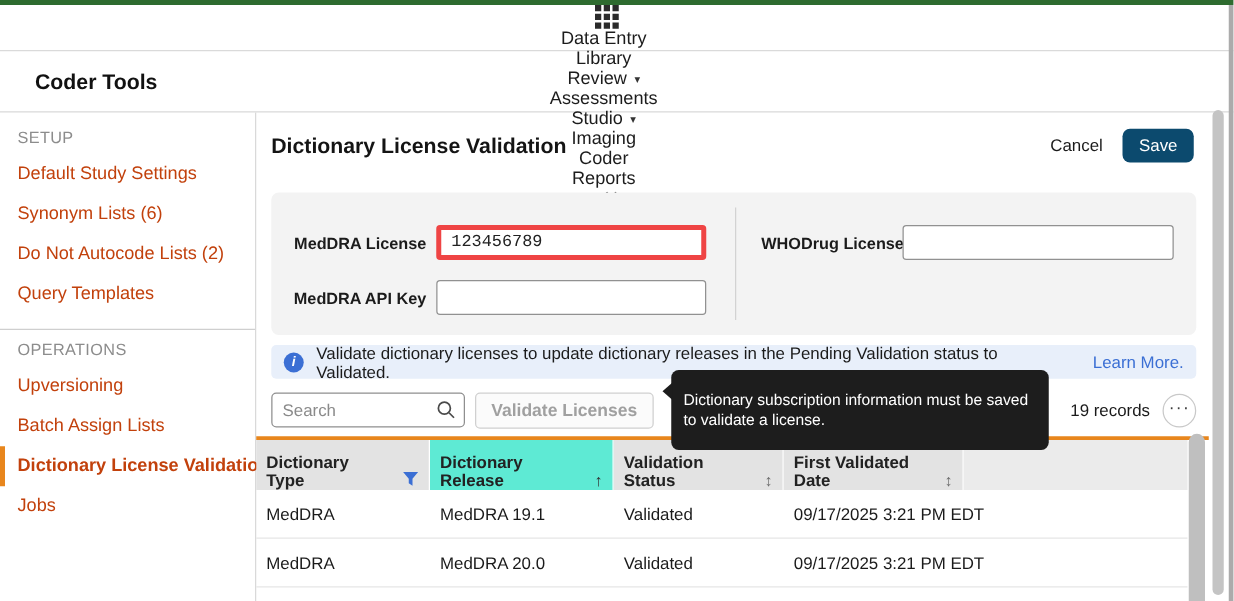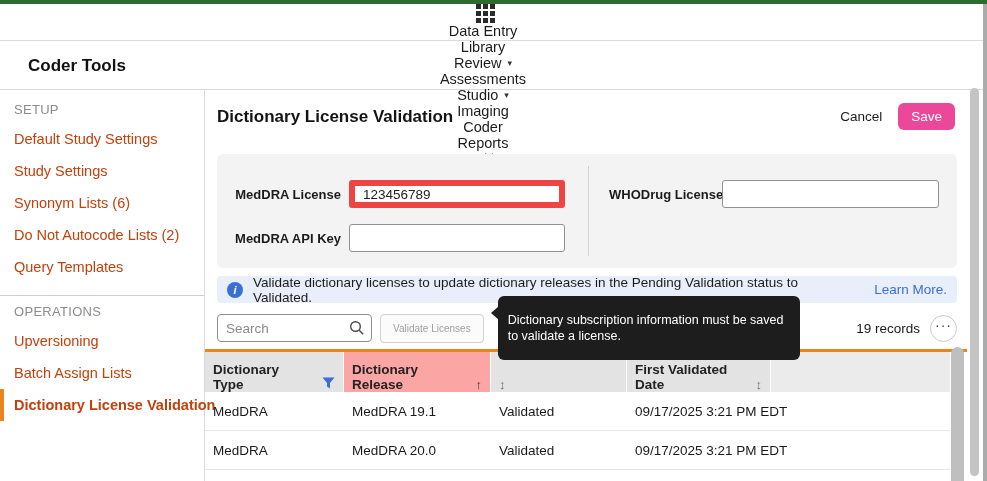--- a/index.html
+++ b/index.html
@@ -28,55 +28,55 @@
   .section-title { color:#8c8c8c; font-size:13px; padding:8px 14px 6px 14px; letter-spacing:.3px; }
   .side-item { font-size:14.5px; color:#c2410c; padding:8px 14px; cursor:pointer; border-left:4px solid transparent; padding-left:10px; white-space:nowrap; }
   .side-item.selected { font-weight:700; border-left:4px solid #e8861d; }
   .side-divider { border-top:1px solid #cfcfcf; margin-top:12px; }
 
   
   .main { flex:1; position:relative; }
   .main-header { display:flex; align-items:center; margin:13px 0 0 12px; width:738px; }
   .main-title { font-size:17px; font-weight:700; color:#141414; }
   .cancel-link { margin-left:auto; font-size:13.5px; color:#1a1a1a; margin-right:16px; cursor:pointer; }
-  .btn-save { background:#ec4899; color:#fff; border:none; border-radius:6px; height:27px; padding:0 13px; font-size:13.5px; cursor:pointer; font-family:inherit; }
+  .btn-save { background:#0c4a6e; color:#fff; border:none; border-radius:6px; height:27px; padding:0 13px; font-size:13.5px; cursor:pointer; font-family:inherit; }
 
   .form-panel { margin:24px 0 0 12px; width:740px; background:#f3f3f3; border-radius:6px; height:114px; display:flex; padding:12px 14px; }
   .form-col { display:flex; flex-direction:column; }
   .form-col.left { width:358px; border-right:1px solid #d2d2d2; padding-right:16px; }
   .form-col.right { padding-left:20px; flex:1; }
   .form-row { display:flex; align-items:center; margin-top:14px; }
   .form-row + .form-row { margin-top:16px; }
   .f-label { width:110px; text-align:right; margin-right:8px; font-size:13px; font-weight:700; color:#1b1b1b; white-space:nowrap; }
   .f-label.wide { width:105px; }
   .f-input { width:216px; height:28px; border:1px solid #919191; border-radius:3px; padding:0 8px; font-size:13.5px; color:#222; background:#fff; font-family:inherit; }
-  .f-input.focused { border:6px solid #ef4444; }
+  .f-input.focused { border:4px solid #ef4444;font-family:Liberation Mono, monospace; }
   .form-col.right .f-input { width:217px; }
 
   .banner { margin:8px 0 0 12px; width:740px; background:#e8effa; border-radius:4px; display:flex; align-items:center; gap:10px; padding:5px 10px; font-size:13.5px; color:#1b1b1b; height:27px; }
   .info-icon { width:16px; height:16px; min-width:16px; border-radius:50%; background:#3b6fd4; color:#fff; font-size:11px; font-weight:700; font-style:italic; display:flex; align-items:center; justify-content:center; }
   .learn-more { color:#3b6fd4; margin-left:18px; cursor:pointer; white-space:nowrap; }
 
   .toolbar { margin:10px 0 0 12px; width:740px; display:flex; align-items:center; height:30px; }
   .search-wrap { position:relative; width:155px; }
   .search-input { width:155px; height:28px; border:1px solid #8f8f8f; border-radius:4px; padding:0 28px 0 8px; font-size:13.5px; color:#333; font-family:inherit; }
   .search-input::placeholder { color:#8a8a8a; }
   .search-icon { position:absolute; right:7px; top:6px; }
-  .btn-validate { margin-left:8px; height:29px; padding:0 12px; background:#fbfbfb; border:1px solid #d0d0d0; border-radius:4px; color:#a0a0a0; font-size:10px; font-family:inherit; }
+  .btn-validate { margin-left:8px; height:29px; padding:0 12px; background:#fbfbfb; border:1px solid #d0d0d0; border-radius:4px; color:#a0a0a0; font-size:14px; font-family:inherit;font-weight:bold; }
   .tooltip { position:relative; margin-left:14px; background:#1d1d1d; color:#fff; font-size:12.5px; border-radius:6px; padding:16px 10px; width:302px; line-height:1.3; }
   .tooltip::before { content:""; position:absolute; left:-7px; top:10px; border-top:7px solid transparent; border-bottom:7px solid transparent; border-right:8px solid #1d1d1d; }
   .records { margin-left:auto; font-size:13.5px; color:#1a1a1a; }
   .btn-more { margin-left:10px; width:27px; height:27px; border-radius:50%; border:1px solid #c9c9c9; background:#fff; color:#3a3a3a; display:flex; align-items:center; justify-content:center; cursor:pointer; font-size:14px; letter-spacing:1px; padding-bottom:7px; font-family:inherit; }
 
   .orange-line { margin-top:6px; margin-left:0; height:3px; background:#e8861d; width:762px; }
 
   .table { width:745px; }
   .thead { display:flex; height:40px; }
   .th { display:flex; align-items:flex-end; gap:9px; padding:0 8px; font-size:13.5px; font-weight:700; color:#222; background:#e3e3e3; border-right:1px solid #fff; cursor:pointer; }
-  .th.sorted { background:#fca5a5; }
+  .th.sorted { background:#5eead4; }
   .th.filler { flex:1; background:#ebebeb; border-right:none; cursor:default; }
   .c0 { width:139px; min-width:139px; }
   .c1 { width:147px; min-width:147px; }
   .c2 { width:136px; min-width:136px; }
   .c3 { width:144px; min-width:144px; }
   .sort-glyph { color:#6e6e6e; font-size:13px; font-weight:400; }
   .sort-glyph.asc { color:#333; }
   .tr { display:flex; height:39px; align-items:center; border-bottom:1px solid #e6e6e6; font-size:13.5px; color:#1a1a1a; }
   .td { padding:0 8px; white-space:nowrap; }
 
@@ -141,29 +141,29 @@
       <span class="caret">▾</span>
     </button>
   </div>
 
   <div class="page-title">Coder Tools</div>
 
   <div class="content">
     <div class="sidebar">
       <div class="section-title">SETUP</div>
       <div class="side-item">Default Study Settings</div>
-      <div class="side-item">Study Settings</div>
       <div class="side-item">Synonym Lists (6)</div>
       <div class="side-item">Do Not Autocode Lists (2)</div>
       <div class="side-item">Query Templates</div>
       <div class="side-divider"></div>
       <div class="section-title">OPERATIONS</div>
       <div class="side-item">Upversioning</div>
       <div class="side-item">Batch Assign Lists</div>
       <div class="side-item selected">Dictionary License Validation</div>
+      <div class="side-item">Jobs</div>
     </div>
 
     <div class="main">
       <div class="main-header">
         <div class="main-title">Dictionary License Validation</div>
         <div class="cancel-link">Cancel</div>
         <button class="btn-save">Save</button>
       </div>
 
       <div class="form-panel">
@@ -217,20 +217,21 @@
               <svg width="13" height="12" viewBox="0 0 13 12">
                   <path d="M0.5 0.5 H12.5 L8 6 V11.5 L5 9.5 V6 Z" fill="#3b6fd4"></path>
                 </svg>
             </span>
           </div>
           <div class="th c1 sorted">
             <span>Dictionary Release</span>
             <span class="sort-glyph asc">↑</span>
           </div>
           <div class="th c2">
+            <span>Validation Status</span>
             <span class="sort-glyph">↕</span>
           </div>
           <div class="th c3">
             <span>First Validated Date</span>
             <span class="sort-glyph">↕</span>
           </div>
           <div class="th filler"></div>
         </div>
         <div class="tr">
           <div class="td c0">MedDRA</div>

